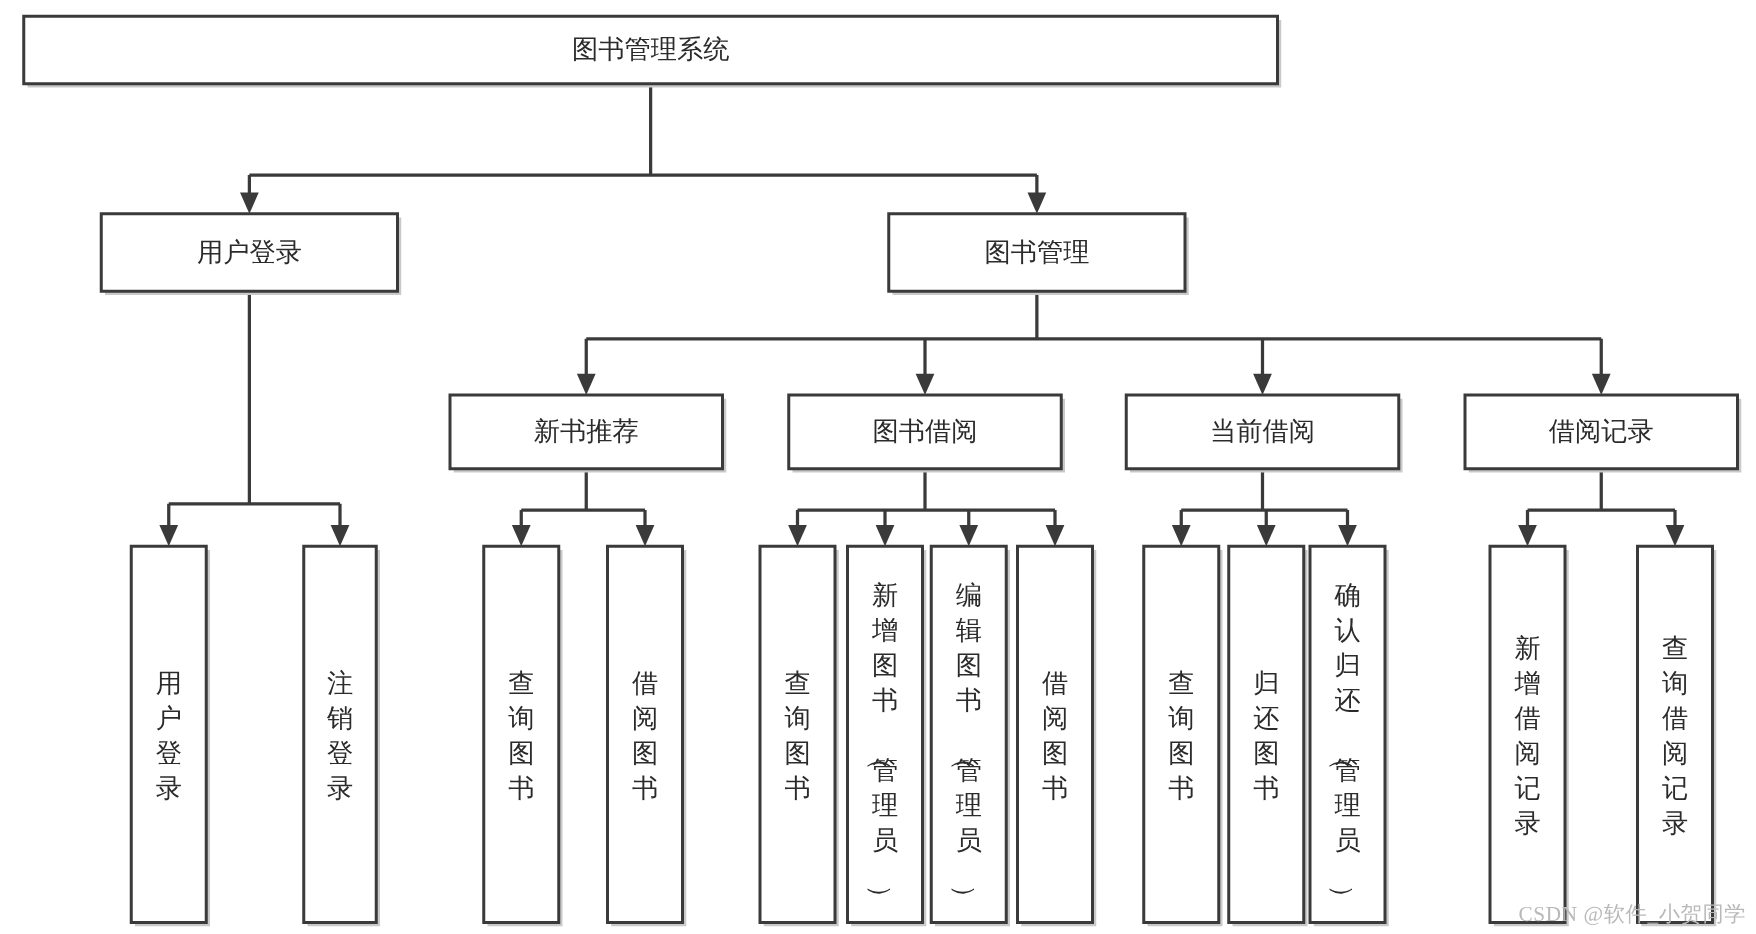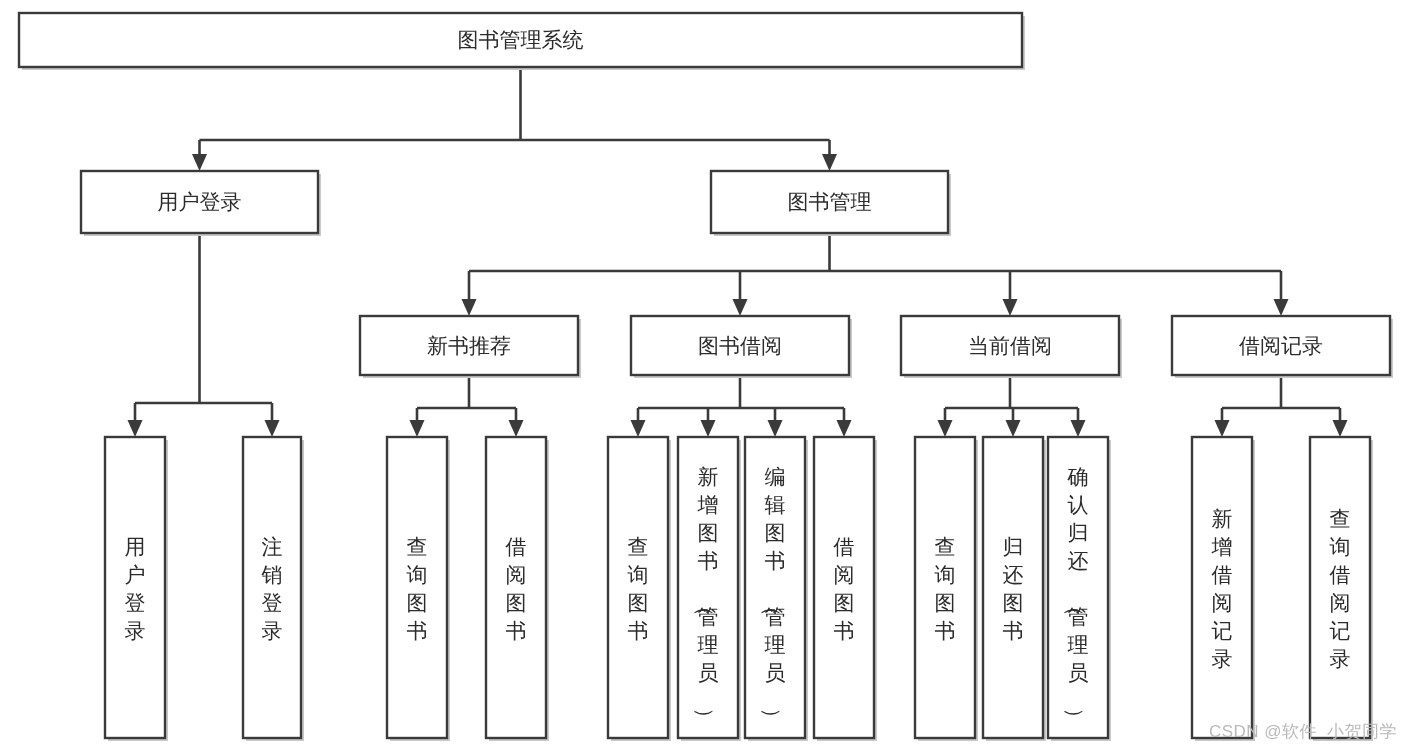--- a/index.html
+++ b/index.html
@@ -56,21 +56,21 @@
   .node-label-v {
     font-family: "DejaVu Sans", "Liberation Sans", sans-serif;
     font-size: 21px;
     fill: #2b2b2b;
     text-anchor: middle;
   }
   .watermark {
     position: absolute;
     right: 8px;
     bottom: 4px;
-    font-family: Liberation Sans, sans-serif;
+    font-family: Liberation Serif, serif;
     font-size: 17px;
     color: #b9b9b9;
     letter-spacing: 0.5px;
     white-space: nowrap;
     user-select: none;
   }
 </style>
 </head>
 <body>
 

